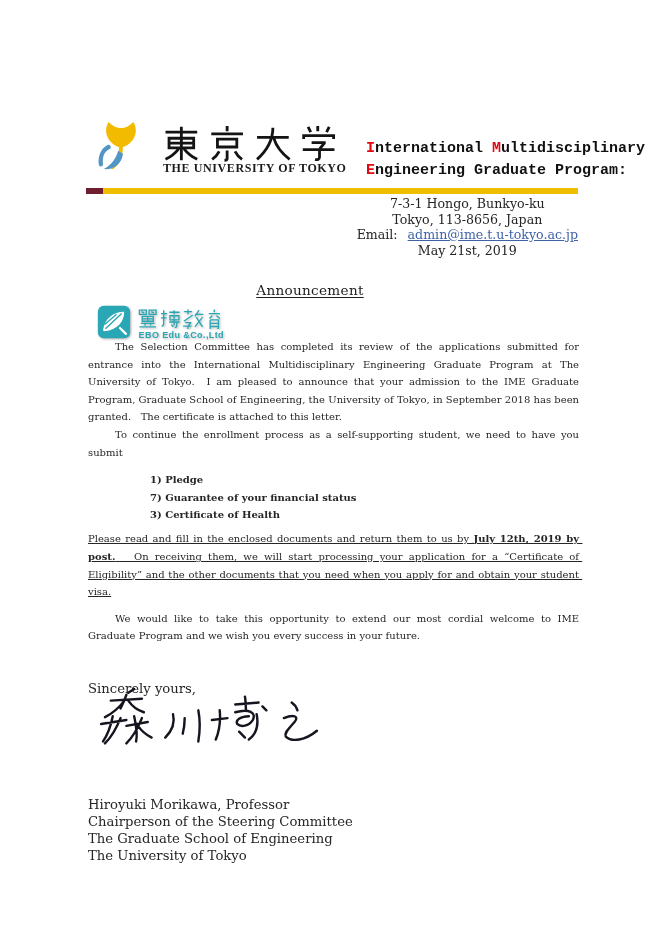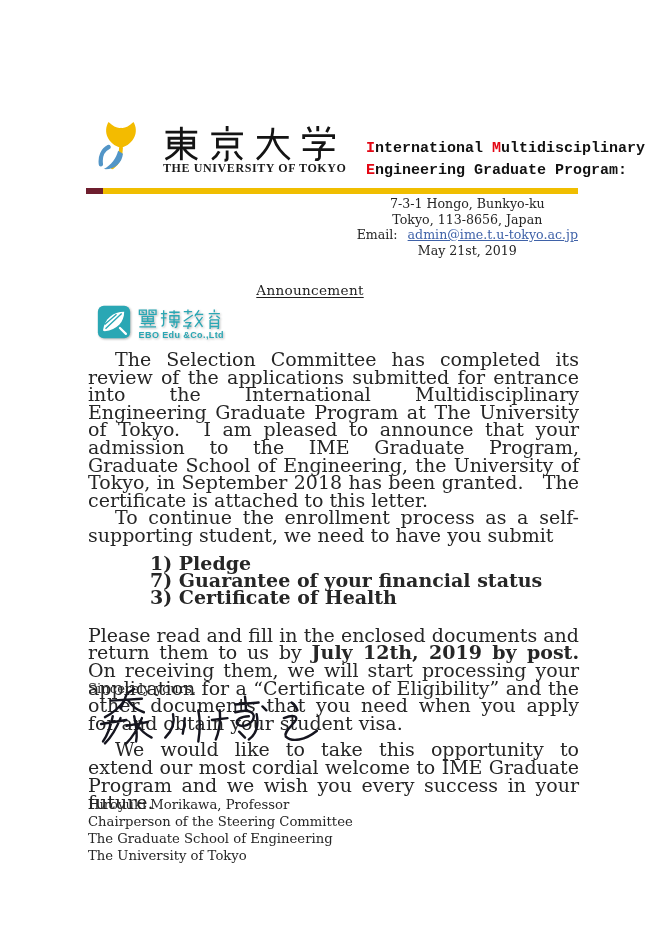--- a/index.html
+++ b/index.html
@@ -40,25 +40,25 @@
   
   .watermark{position:absolute;left:97px;top:305px;display:flex;align-items:flex-start;
            filter:drop-shadow(1.2px 1.6px 1px rgba(90,90,90,0.45));}
   .wm-icon{width:34px;height:34px;flex:0 0 auto;}
   .wm-text{margin-left:7px;}
   .wm-jp{display:block;width:86px;height:21px;margin-top:3px;}
   .wm-en{display:block;margin-top:1px;font-family:"Liberation Sans",sans-serif;font-weight:bold;
            font-size:9px;letter-spacing:0.4px;color:var(--teal);white-space:nowrap;text-align:right;}
 
   
-  .body{position:absolute;left:88px;top:351px;width:491px;font-size:19px;line-height:17.6px;
+  .body{position:absolute;left:88px;top:338px;width:491px;font-size:10px;line-height:17.6px;
         text-align:justify;color:var(--ink);}
   .para{white-space:pre-wrap;}
   .para.indent{text-indent:27px;}
-  .para.gap-top{margin-top:20px;}
+  .para.gap-top{margin-top:7px;text-decoration:underline;}
   .para.gap-top-sm{margin-top:9px;}
   .doc-list{margin:10px 0 0 62px;font-weight:bold;line-height:17.4px;}
   .closing{position:absolute;left:88px;top:681px;font-size:13.2px;}
   .signature{position:absolute;left:94px;top:687px;width:230px;height:70px;}
   .sig-block{position:absolute;left:88px;top:796px;font-size:13.2px;line-height:17px;}
   .sig-block div{white-space:nowrap;}
 </style>
 </head>
 <body>
 

